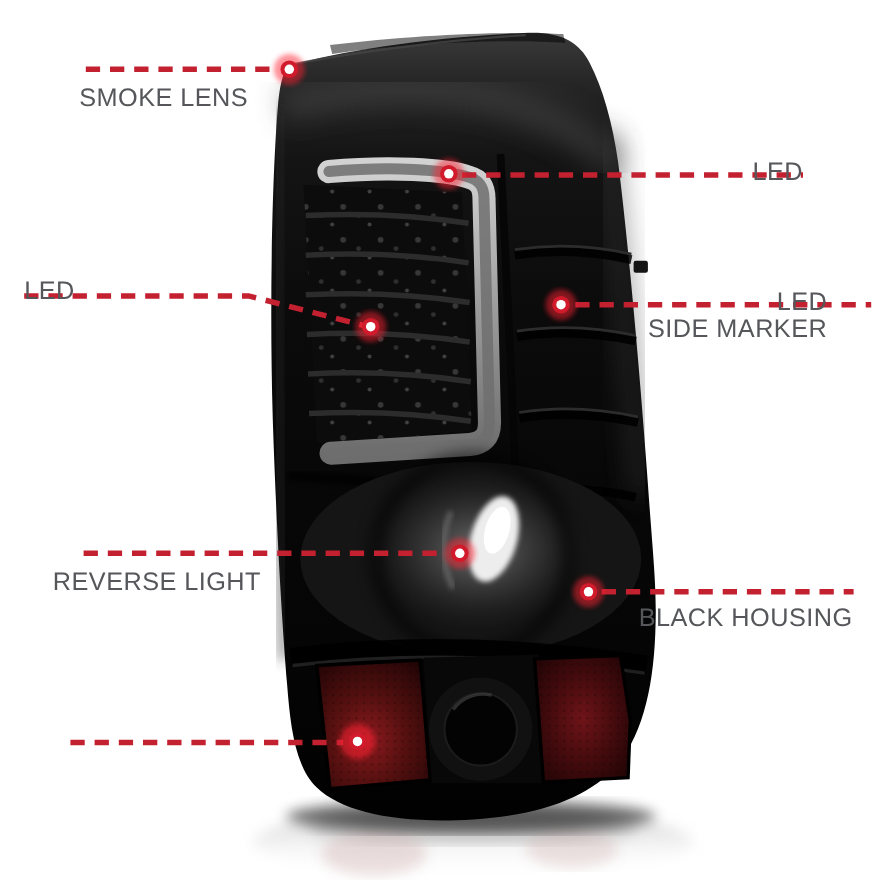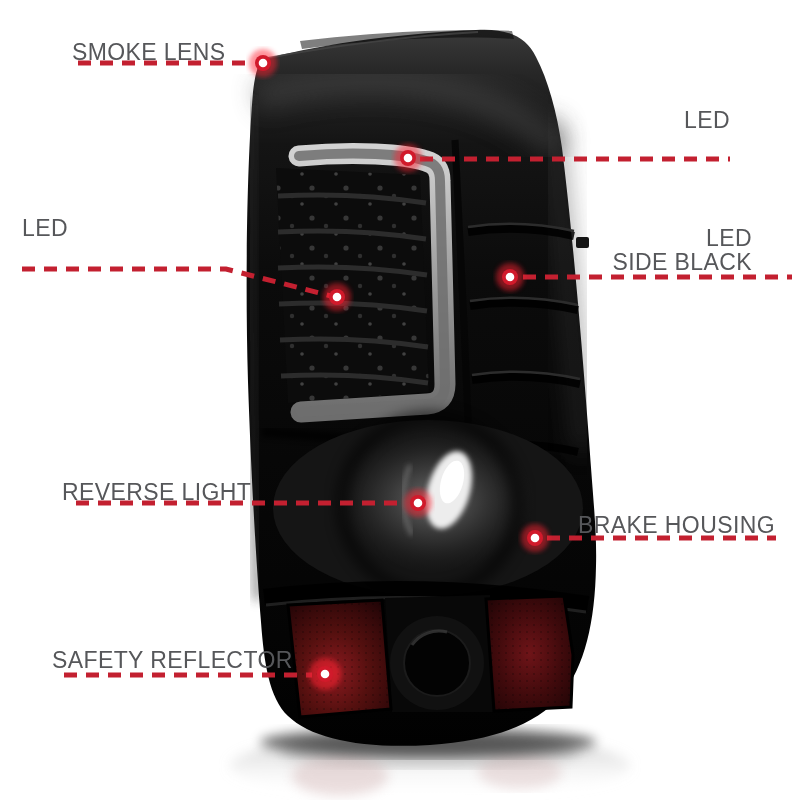--- a/index.html
+++ b/index.html
@@ -11,20 +11,21 @@
   .stage{position:absolute;inset:0;width:800px;height:800px;}
   svg.art{position:absolute;left:0;top:0;}
   .callout{
     position:absolute;
     color:var(--label,#56575a);
     font-size:23px;
     line-height:24px;
     letter-spacing:.4px;
     white-space:nowrap;
     user-select:none;
+    margin-top:36px;
   }
   .callout.right{text-align:right;}
 </style>
 </head>
 <body style="--bg: #ffffff; --label: #56575a;">
 
 <div class="stage">
 
   <svg class="art" width="800" height="800" viewBox="0 0 800 800">
     <defs>
@@ -225,28 +226,25 @@
   <div class="callout right" style="right:70px;top:108px;">
     <div>LED</div>
   </div>
 
   <div class="callout" style="left:22px;top:216px;">
     <div>LED</div>
   </div>
 
   <div class="callout right" style="right:48px;top:226px;">
     <div>LED</div>
-    <div>SIDE BLACK</div>
-  </div>
-
-  <div class="callout" style="left:62px;top:480px;">
+    <div>SIDE MARKER</div>
+  </div>
+
+  <div class="callout" style="left:48px;top:480px;">
     <div>REVERSE LIGHT</div>
   </div>
 
   <div class="callout right" style="right:25px;top:513px;">
-    <div>BRAKE HOUSING</div>
-  </div>
-
-  <div class="callout" style="left:52px;top:648px;">
-    <div>SAFETY REFLECTOR</div>
-  </div>
+    <div>BLACK HOUSING</div>
+  </div>
+
 
 </div>
 
 </body></html>

